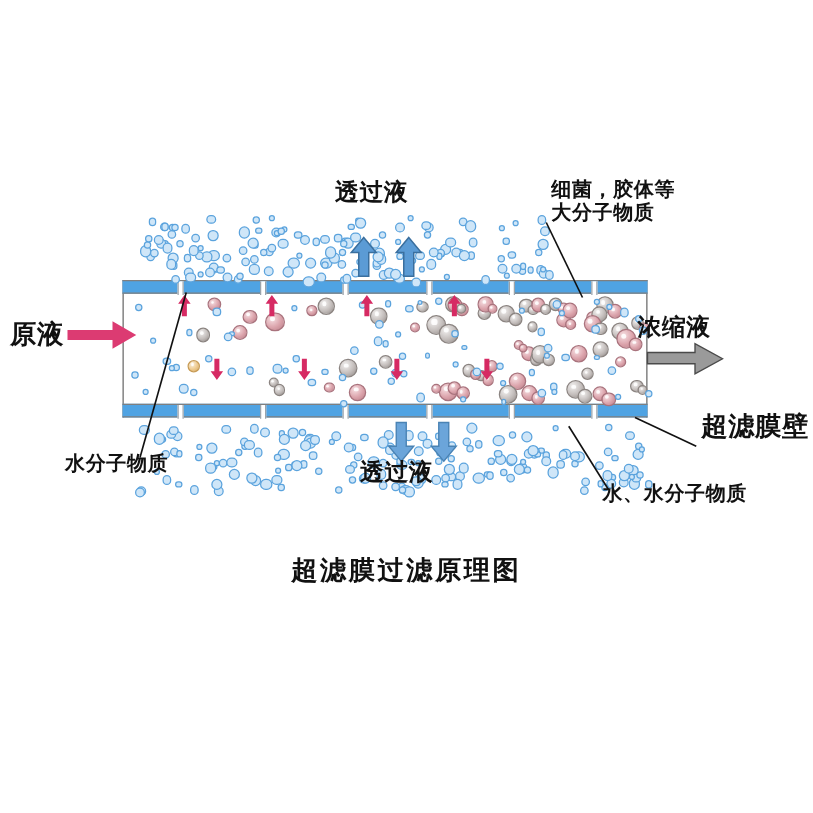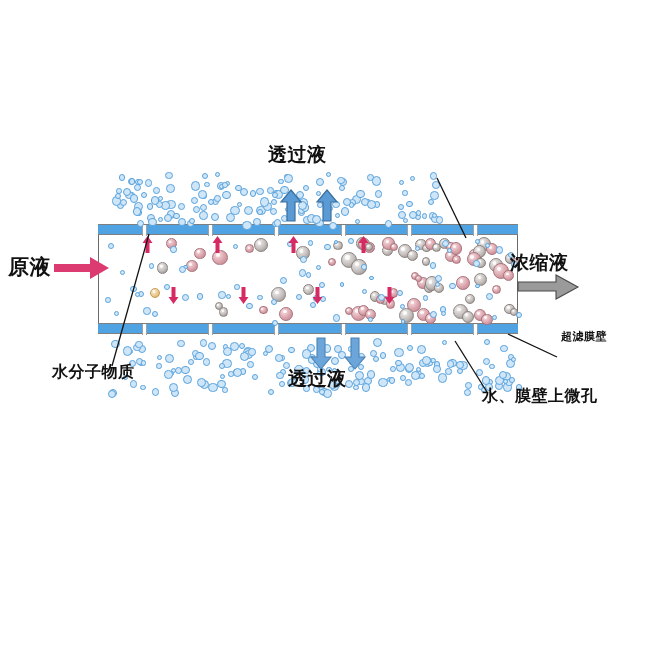--- a/index.html
+++ b/index.html
@@ -662,21 +662,24 @@
   </svg>
 
   <div class="lbl" style="left:8px;top:256px;font-size:21px;">原液</div>
 
   <div class="lbl" style="left:268px;top:144px;font-size:19px;">透过液</div>
 
   <div class="lbl" style="left:288px;top:368px;font-size:19px;">透过液</div>
 
   <div class="lbl" style="left:510px;top:252px;font-size:19px;">浓缩液</div>
 
+  <div class="lbl" style="left:441px;top:144px;font-size:16px;">细菌，胶体等
+大分子物质</div>
 
   <div class="lbl" style="left:52px;top:363px;font-size:16px;">水分子物质</div>
 
-  <div class="lbl" style="left:561px;top:330px;font-size:11px;">超滤膜壁</div>
-
-  <div class="lbl" style="left:482px;top:387px;font-size:16px;">水、膜壁上微孔</div>
-
+  <div class="lbl" style="left:561px;top:330px;font-size:21px;">超滤膜壁</div>
+
+  <div class="lbl" style="left:482px;top:387px;font-size:16px;">水、水分子物质</div>
+
+  <div id="title">超滤膜过滤原理图</div>
 
 </div>
 
 </body></html>

